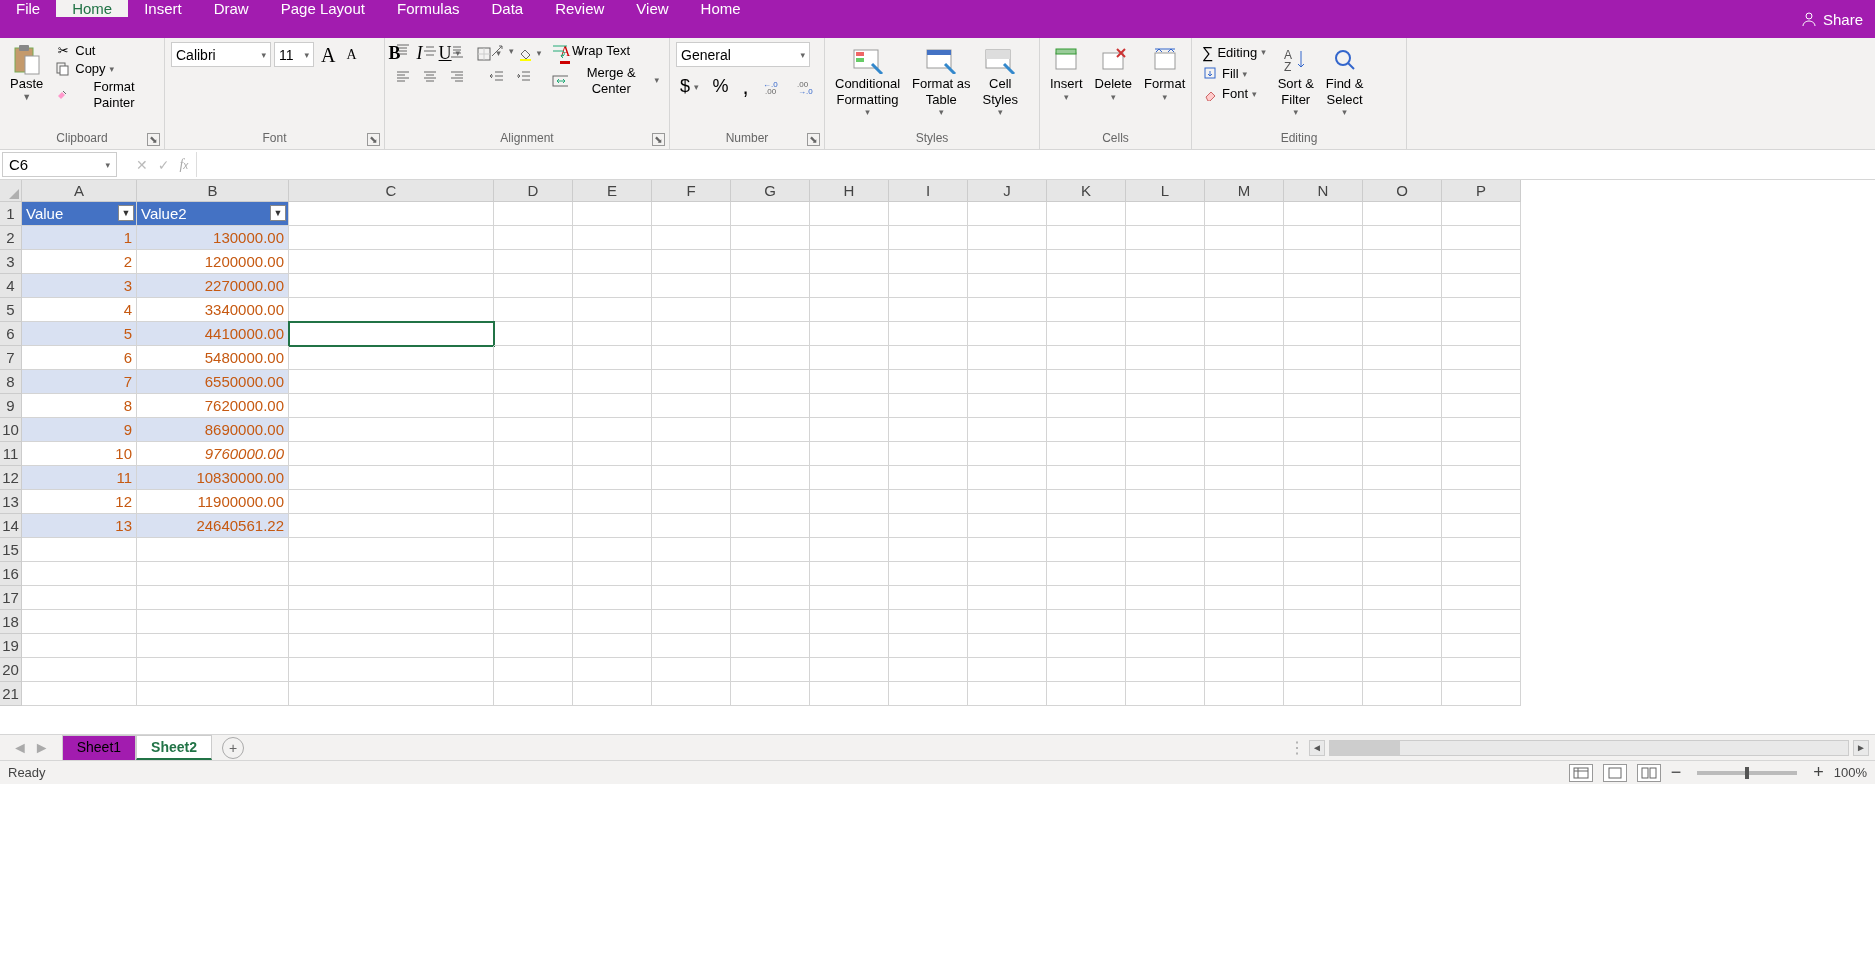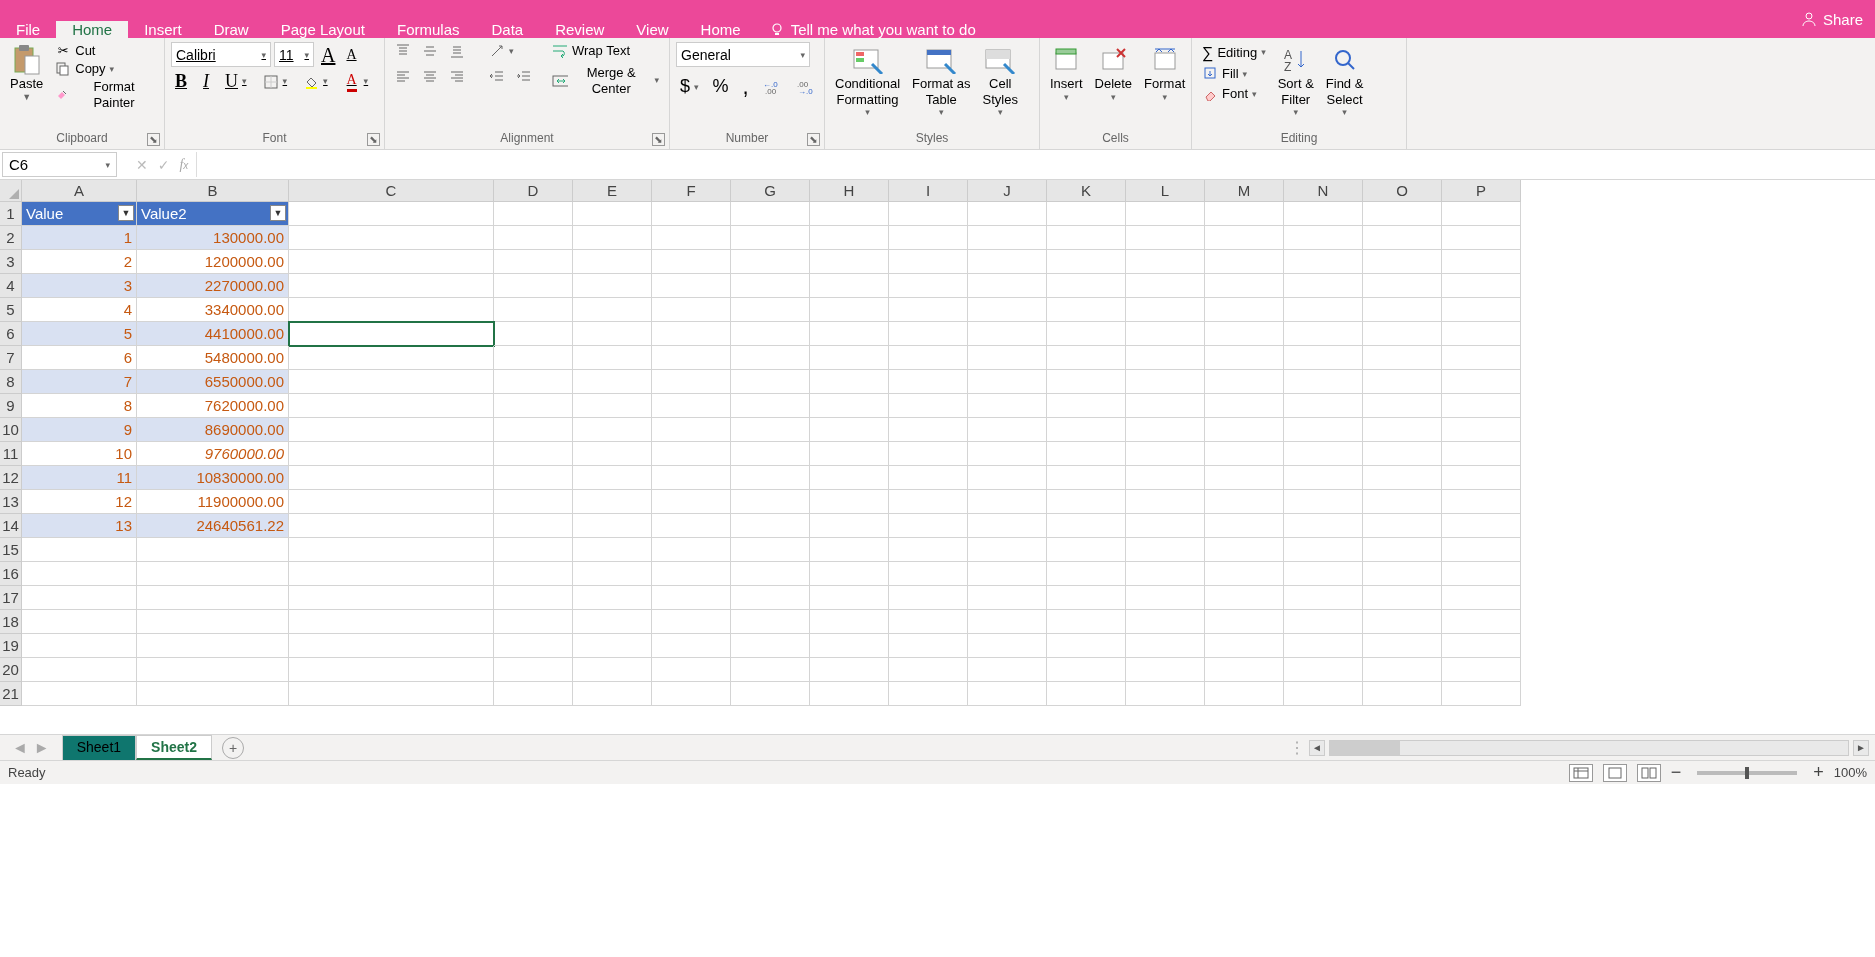--- a/index.html
+++ b/index.html
@@ -1,19 +1,19 @@
 <!DOCTYPE html>
 <html><head>
 <meta charset="utf-8">
 <style>
 * { margin: 0; padding: 0; box-sizing: border-box; font-family: "Segoe UI", Arial, sans-serif; }
 body { width: 1875px; height: 957px; overflow: hidden; background: #fff; user-select: none; }
 
 
-.title-bar { background: #ec4899; height: 38px; display: flex; align-items: flex-end; color: #fff; position: relative; }
+.title-bar { background: #a21caf; height: 38px; display: flex; align-items: flex-start; color: #fff; position: relative; }
 .tab { padding: 0 16px; display: flex; align-items: center; font-size: 15px; cursor: pointer; }
 .tab.active { background: #f3f2f1; color: #217346; }
 .tell-me { display: flex; align-items: center; gap: 6px; padding: 0 12px; font-size: 15px; }
 .share { position: absolute; right: 4px; top: 0; bottom: 0; display: flex; align-items: center; gap: 6px; font-size: 15px; padding: 0 8px;}
 
 
 .ribbon { background: #f3f2f1; height: 112px; display: flex; border-bottom: 1px solid #d6d6d6; }
 .group { border-right: 1px solid #d6d6d6; padding: 4px 6px 2px 6px; display: flex; flex-direction: column; justify-content: space-between; position: relative; }
 .group-body { display: flex; gap: 4px; flex: 1; align-items: flex-start; }
 .group-label { font-size: 12px; text-align: center; color: #666; padding-bottom: 2px;}
@@ -54,21 +54,21 @@
 .theader { background:#4472C4; color:#fff; font-weight:normal; justify-content:flex-start; position:relative; }
 .theader .filter-btn { position:absolute; right:2px; top:3px; width:16px; height:16px; background:#fff; border:1px solid #888; display:flex; align-items:center; justify-content:center; font-size:9px; color:#333;}
 .band-even { background:#D9E1F2;}
 .num-cell { justify-content:flex-end; color:#C65911; }
 .selected { outline:2px solid #217346; outline-offset:-1px;}
 
 
 .sheet-bar { height: 26px; background:#f3f2f1; border-top:1px solid #d6d6d6; display:flex; align-items:center; position:relative;}
 .sheet-nav { display:flex; gap:6px; color:#aaa; padding:0 12px;}
 .sheet-tabs { display:flex;}
-.sheet-tab { padding: 3px 14px; border:1px solid #ccc; background:#0f766e; font-size:14px; border-bottom:none;}
+.sheet-tab { padding: 3px 14px; border:1px solid #ccc; background:#a21caf; font-size:14px; border-bottom:none;}
 .sheet-tab.active { background:#fff; border-bottom:2px solid #217346; color:#217346; font-weight:600;}
 .new-sheet { width:22px; height:22px; border:1px solid #aaa; border-radius:50%; margin-left:10px; display:flex; align-items:center; justify-content:center; font-size:14px; color:#666;}
 .hscroll-area { flex:1; display:flex; align-items:center; gap:4px; padding:0 6px; justify-content:flex-end;}
 .hscroll-track { flex:0 0 520px; height:16px; background:#e9e9e9; border:1px solid #ccc; position:relative;}
 .hscroll-thumb { position:absolute; left:0; width:70px; top:0; bottom:0; background:#cdcdcd;}
 .hscroll-btn { width:16px; height:16px; border:1px solid #ccc; background:#e9e9e9; display:flex;align-items:center;justify-content:center;font-size:10px;color:#555;}
 
 
 .status-bar { height: 24px; background:#f3f2f1; border-top:1px solid #d6d6d6; display:flex; align-items:center; justify-content:space-between; padding:0 8px; font-size:13px; color:#444;}
 .status-right { display:flex; align-items:center; gap:10px;}
@@ -87,29 +87,20 @@
       <div class="tab active">Home</div>
       <div class="tab">Insert</div>
       <div class="tab">Draw</div>
       <div class="tab">Page Layout</div>
       <div class="tab">Formulas</div>
       <div class="tab">Data</div>
       <div class="tab">Review</div>
       <div class="tab">View</div>
       <div class="tab">Home</div>
     </div>
-  <div class="tell-me">
-    <span class="icon-sm">
-      <svg width="16" height="16" viewBox="0 0 16 16">
-          <circle cx="8" cy="6" r="4" fill="none" stroke="#fff" stroke-width="1.2"></circle>
-          <path d="M6 11h4v2H6z" fill="#fff"></path>
-        </svg>
-    </span>
-    <span>Tell me what you want to do</span>
-  </div>
   <div class="share">
     <span class="icon-sm">
       <svg width="16" height="16" viewBox="0 0 16 16">
           <circle cx="8" cy="5" r="3" fill="none" stroke="#fff"></circle>
           <path d="M2 15c0-3 3-5 6-5s6 2 6 5" fill="none" stroke="#fff"></path>
         </svg>
     </span>
     <span>Share</span>
   </div>
 </div>
@@ -153,21 +144,21 @@
           </span>
           <span>Format Painter</span>
         </div>
       </div>
     </div>
     <div class="group-label">Clipboard</div>
     <div class="dialog-launcher">⬊</div>
   </div>
 
   <div class="group" style="width:220px">
-    <div class="group-body" style="flex-direction:column; gap:2px;text-decoration:underline;">
+    <div class="group-body" style="flex-direction:row; gap:24px;">
       <div class="hrow">
         <div class="font-select">
           <span>Calibri</span>
             <span class="dd">▾</span>
         </div>
         <div class="size-select">
           <span>11</span>
             <span class="dd">▾</span>
         </div>
         <div class="btn small">

